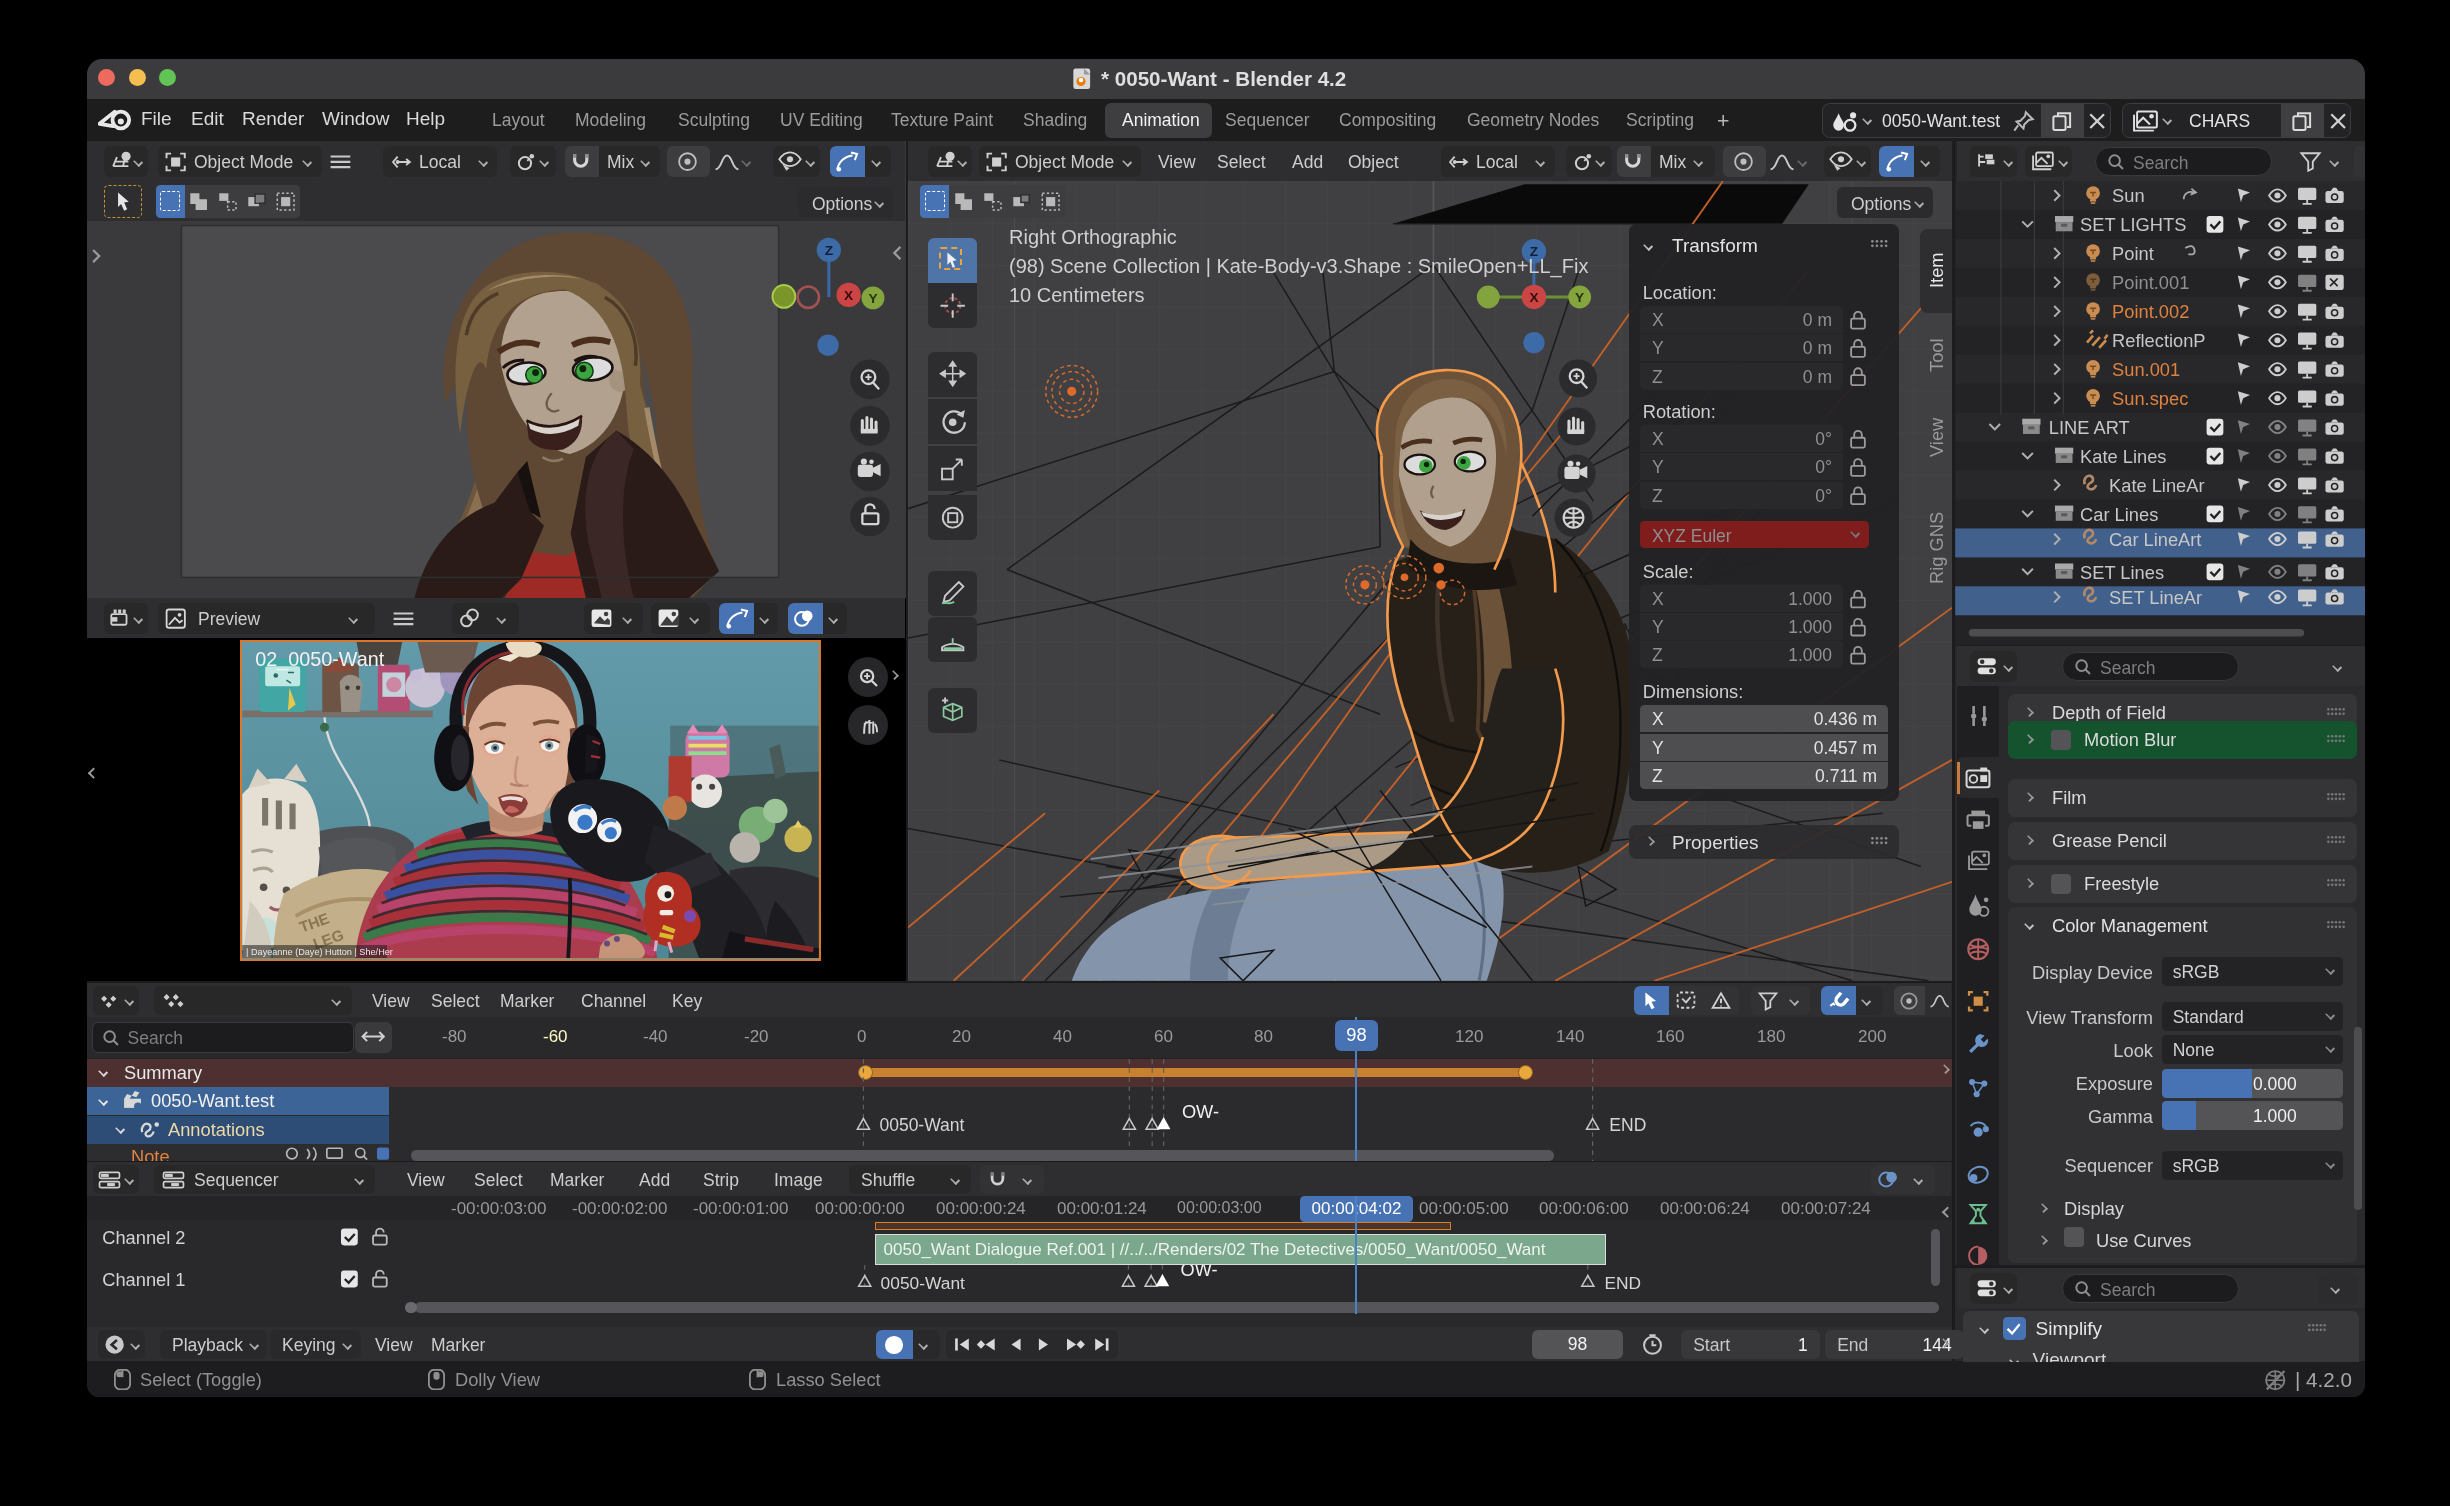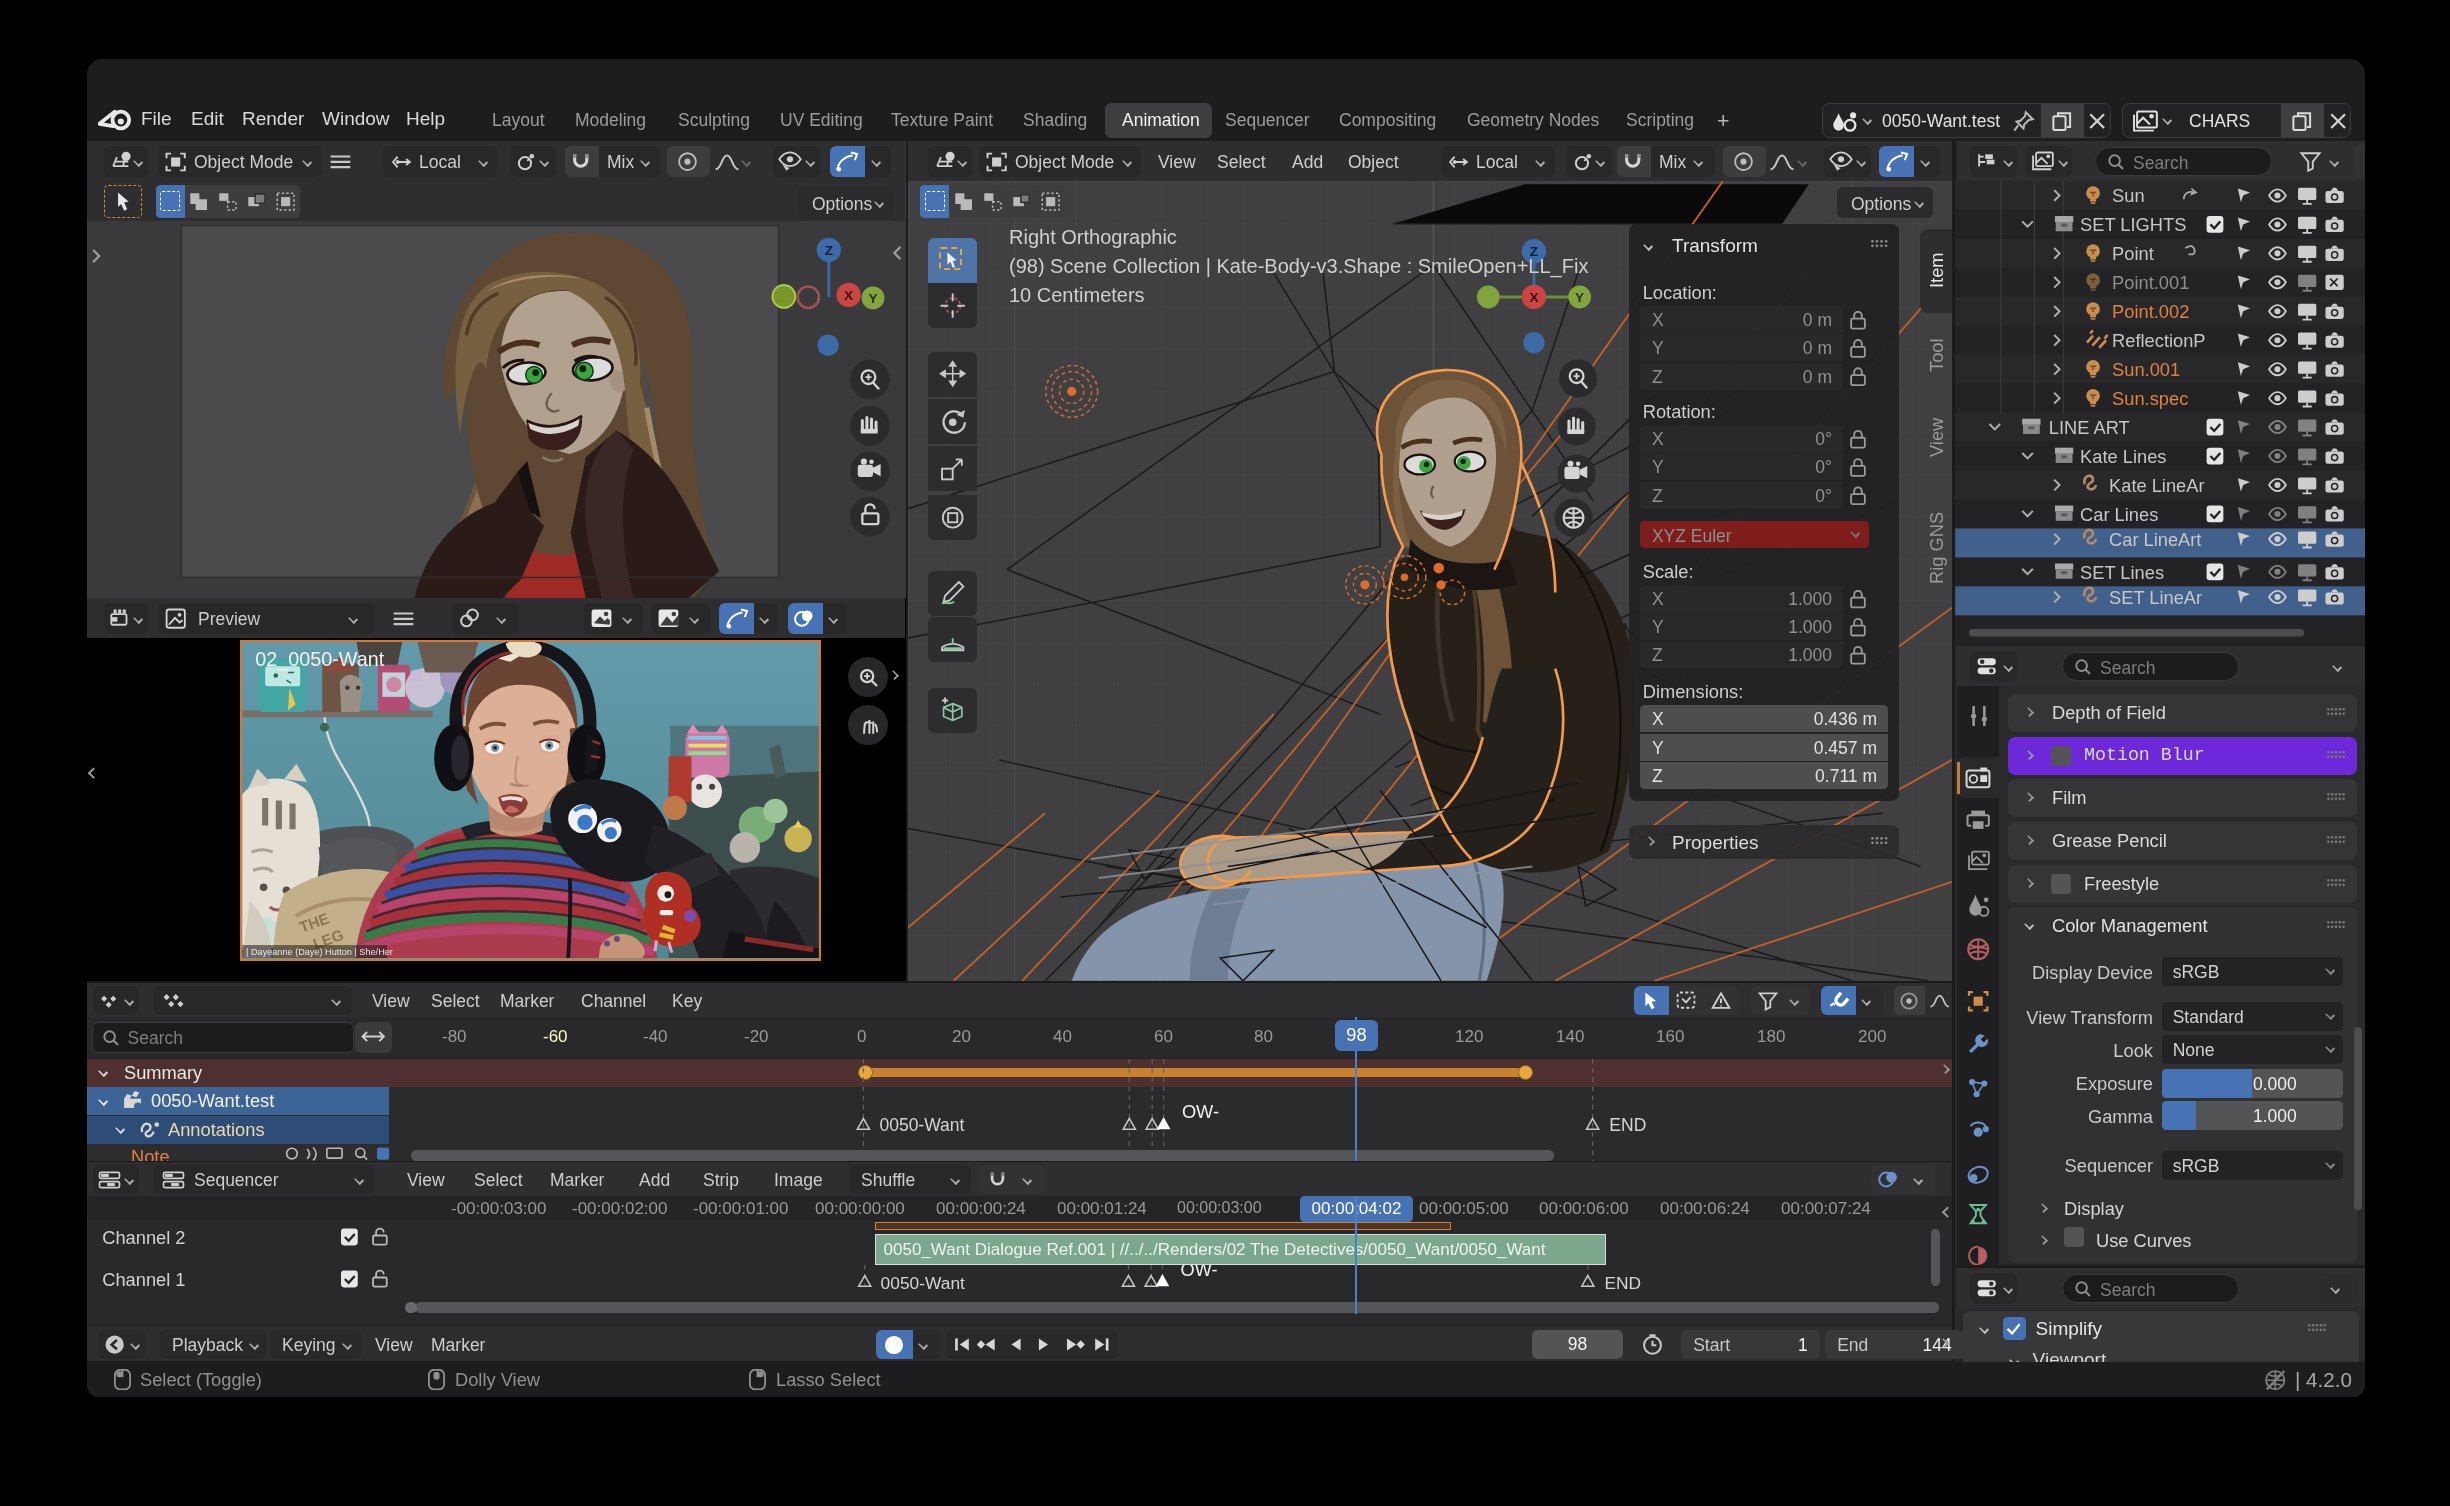--- a/index.html
+++ b/index.html
@@ -9,20 +9,34 @@
 .bt{position:absolute;background:#282829;border-radius:6.1px;color:#d4d4d4;font-size:17.5px;}
 .btt{position:absolute;color:#cdcdcd;font-size:17.5px;white-space:nowrap;}
 .cv{position:absolute;width:8.4px;height:8.4px;border-right:2px solid #aeaeae;border-bottom:2px solid #aeaeae;transform:rotate(45deg) scaleY(0.75);}
 .cr{position:absolute;width:8.4px;height:8.4px;border-right:2px solid #9a9a9a;border-bottom:2px solid #9a9a9a;transform:rotate(-45deg) scaleX(0.75);}
 .cd{position:absolute;width:8.4px;height:8.4px;border-right:2px solid #c2c2c2;border-bottom:2px solid #c2c2c2;transform:rotate(45deg) scaleY(0.75);}
 .fld{position:absolute;background:#545456;border-radius:4.6px;color:#e6e6e6;font-size:17.5px;}
 .mtx{position:absolute;color:#c6c6c6;font-size:17.5px;white-space:nowrap;}
 </style></head>
 <body>
 <div id="win">
+<div class="a" style="left:0;top:0;width:2278px;height:40px;background:#3b3b3d;">
+  <div class="a" style="left:11.4px;top:10px;width:17px;height:17px;border-radius:50%;background:#ed6a5f;"></div>
+  <div class="a" style="left:42px;top:10px;width:17px;height:17px;border-radius:50%;background:#f5bf4f;"></div>
+  <div class="a" style="left:72px;top:10px;width:17px;height:17px;border-radius:50%;background:#61c455;"></div>
+  <div class="a" style="left:984px;top:8.4px;width:23px;height:24.4px;">
+    <svg width="23" height="24.4" viewBox="0 0 30 32">
+          <rect x="3" y="2" width="22" height="27" rx="3" fill="#d8d8d8"></rect>
+          <path d="M17 2l8 8h-8z" fill="#9a9a9a"></path>
+          <circle cx="13" cy="19" r="6" fill="#e87d0d"></circle>
+          <circle cx="13" cy="17" r="3" fill="#fff"></circle>
+        </svg>
+  </div>
+  <div class="a" style="left:1014px;top:7.6px;font-size:20.6px;font-weight:bold;color:#dfdfe0;">* 0050-Want - Blender 4.2</div>
+</div>
 <div class="a" style="left:0;top:40px;width:2278px;height:42px;background:#1d1d1d;">
   <svg class="a" style="left:10.7px;top:8.4px;" width="38" height="26" viewBox="0 0 50 34">
     <circle cx="30" cy="17" r="11" fill="none" stroke="#e8e8e8" stroke-width="5"></circle>
     <circle cx="30" cy="19" r="4" fill="#e8e8e8"></circle>
     <path d="M2 22 L22 6 M2 22 L20 25" stroke="#e8e8e8" stroke-width="5" stroke-linecap="round" fill="none"></path>
   </svg>
   <div class="mtx" style="left:54px;top:9.1px;color:#dadada;font-size:19px;">File</div>
   <div class="mtx" style="left:104px;top:9.1px;color:#dadada;font-size:19px;">Edit</div>
   <div class="mtx" style="left:155px;top:9.1px;color:#dadada;font-size:19px;">Render</div>
   <div class="mtx" style="left:235px;top:9.1px;color:#dadada;font-size:19px;">Window</div>
@@ -1234,21 +1248,21 @@
             <circle cx="18" cy="3" r="1.7"></circle>
             <circle cx="23" cy="3" r="1.7"></circle>
             <circle cx="3" cy="9" r="1.7"></circle>
             <circle cx="8" cy="9" r="1.7"></circle>
             <circle cx="13" cy="9" r="1.7"></circle>
             <circle cx="18" cy="9" r="1.7"></circle>
             <circle cx="23" cy="9" r="1.7"></circle>
           </g>
         </svg>
       </div>
-  <div class="a" style="left:53px;top:91px;width:349px;height:38px;background:#6d28d9;border-radius:6.9px;font-family:Liberation Mono, monospace;">
+  <div class="a" style="left:53px;top:75px;width:349px;height:38px;background:#14532d;border-radius:6.9px;">
         <div class="cr" style="left:17px;top:13.7px;"></div>
         <div class="a" style="left:43px;top:9.1px;width:20px;height:20px;background:#545456;border-radius:3.8px;"></div>
         <div class="a" style="left:76px;top:8.4px;font-size:18.3px;color:#dadada;">Motion Blur</div>
         <svg class="a" style="left:318px;top:13px;" width="20" height="12.2" viewBox="0 0 26 16">
           <g fill="#77777a">
             <circle cx="3" cy="3" r="1.7"></circle>
             <circle cx="8" cy="3" r="1.7"></circle>
             <circle cx="13" cy="3" r="1.7"></circle>
             <circle cx="18" cy="3" r="1.7"></circle>
             <circle cx="23" cy="3" r="1.7"></circle>

